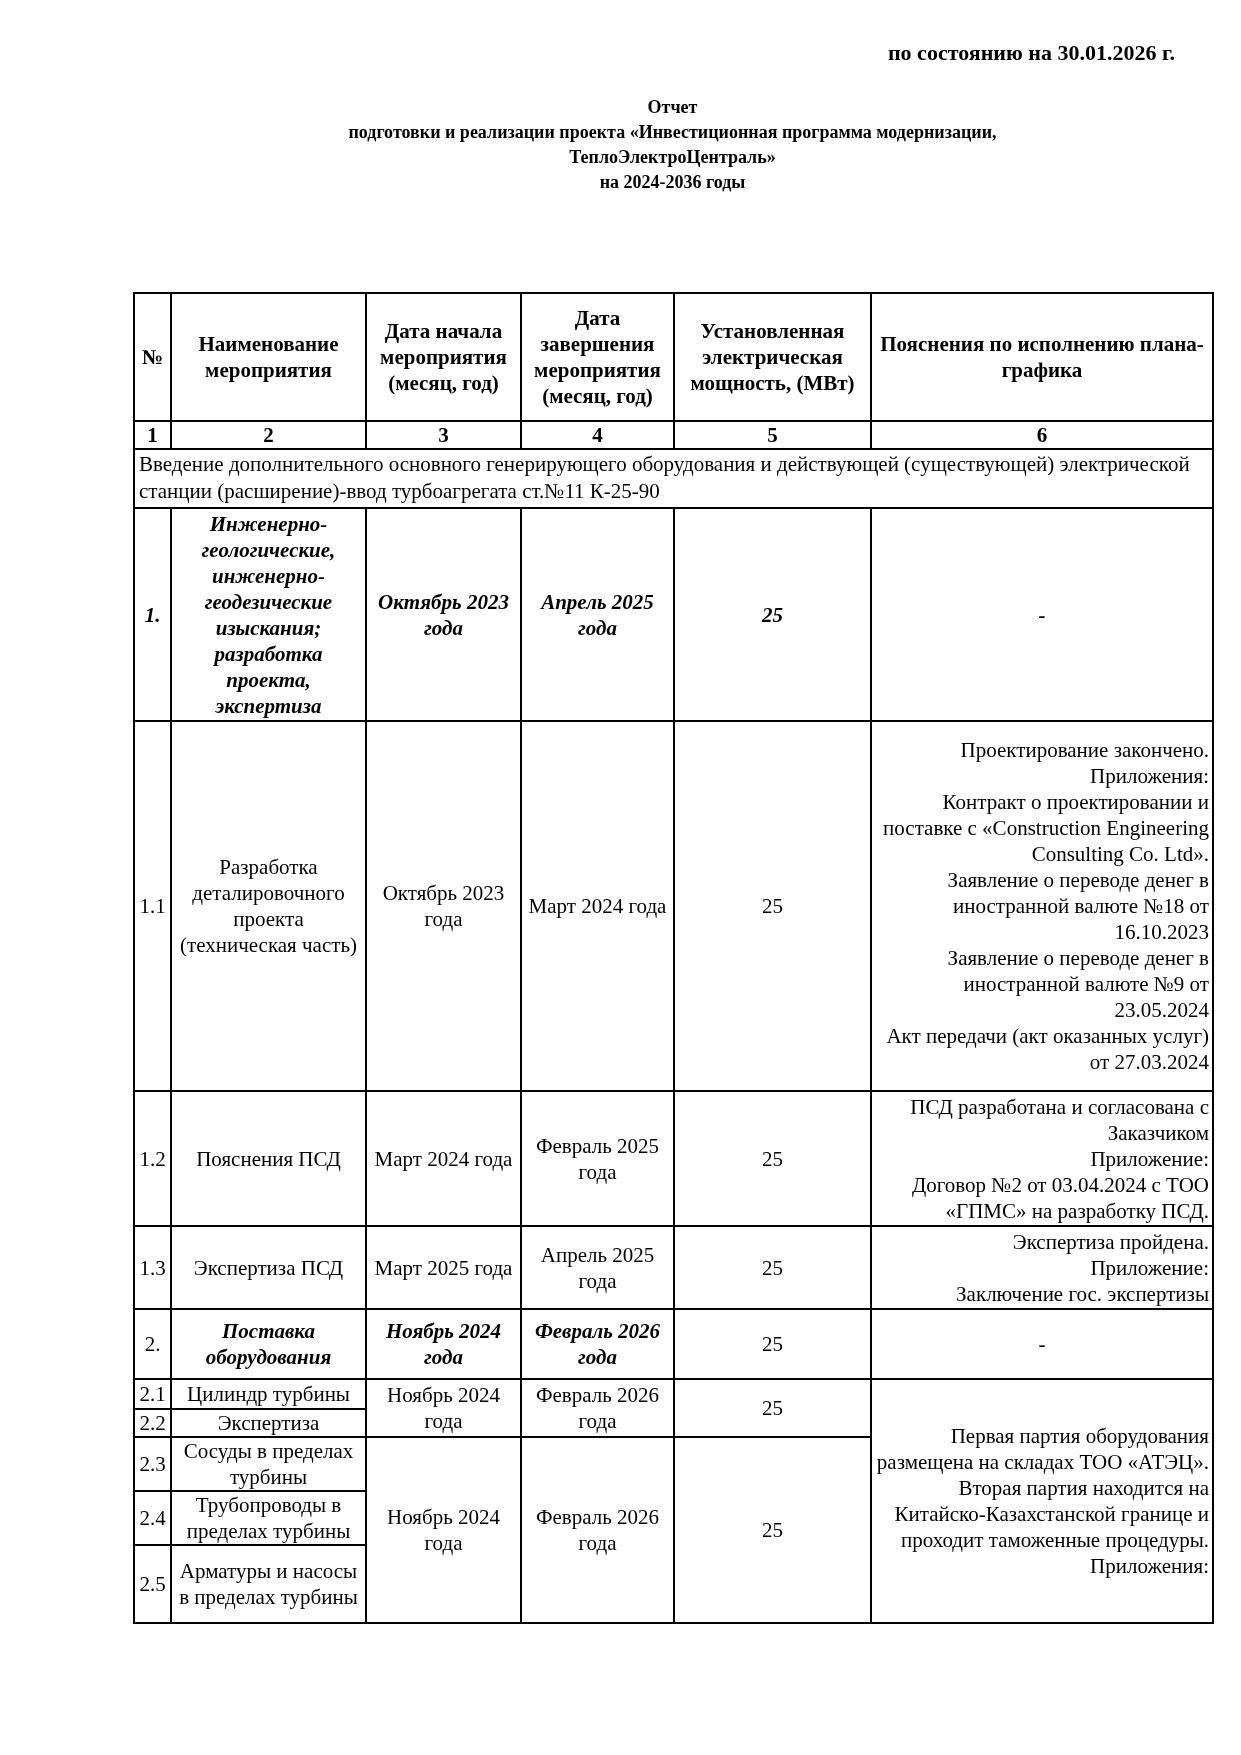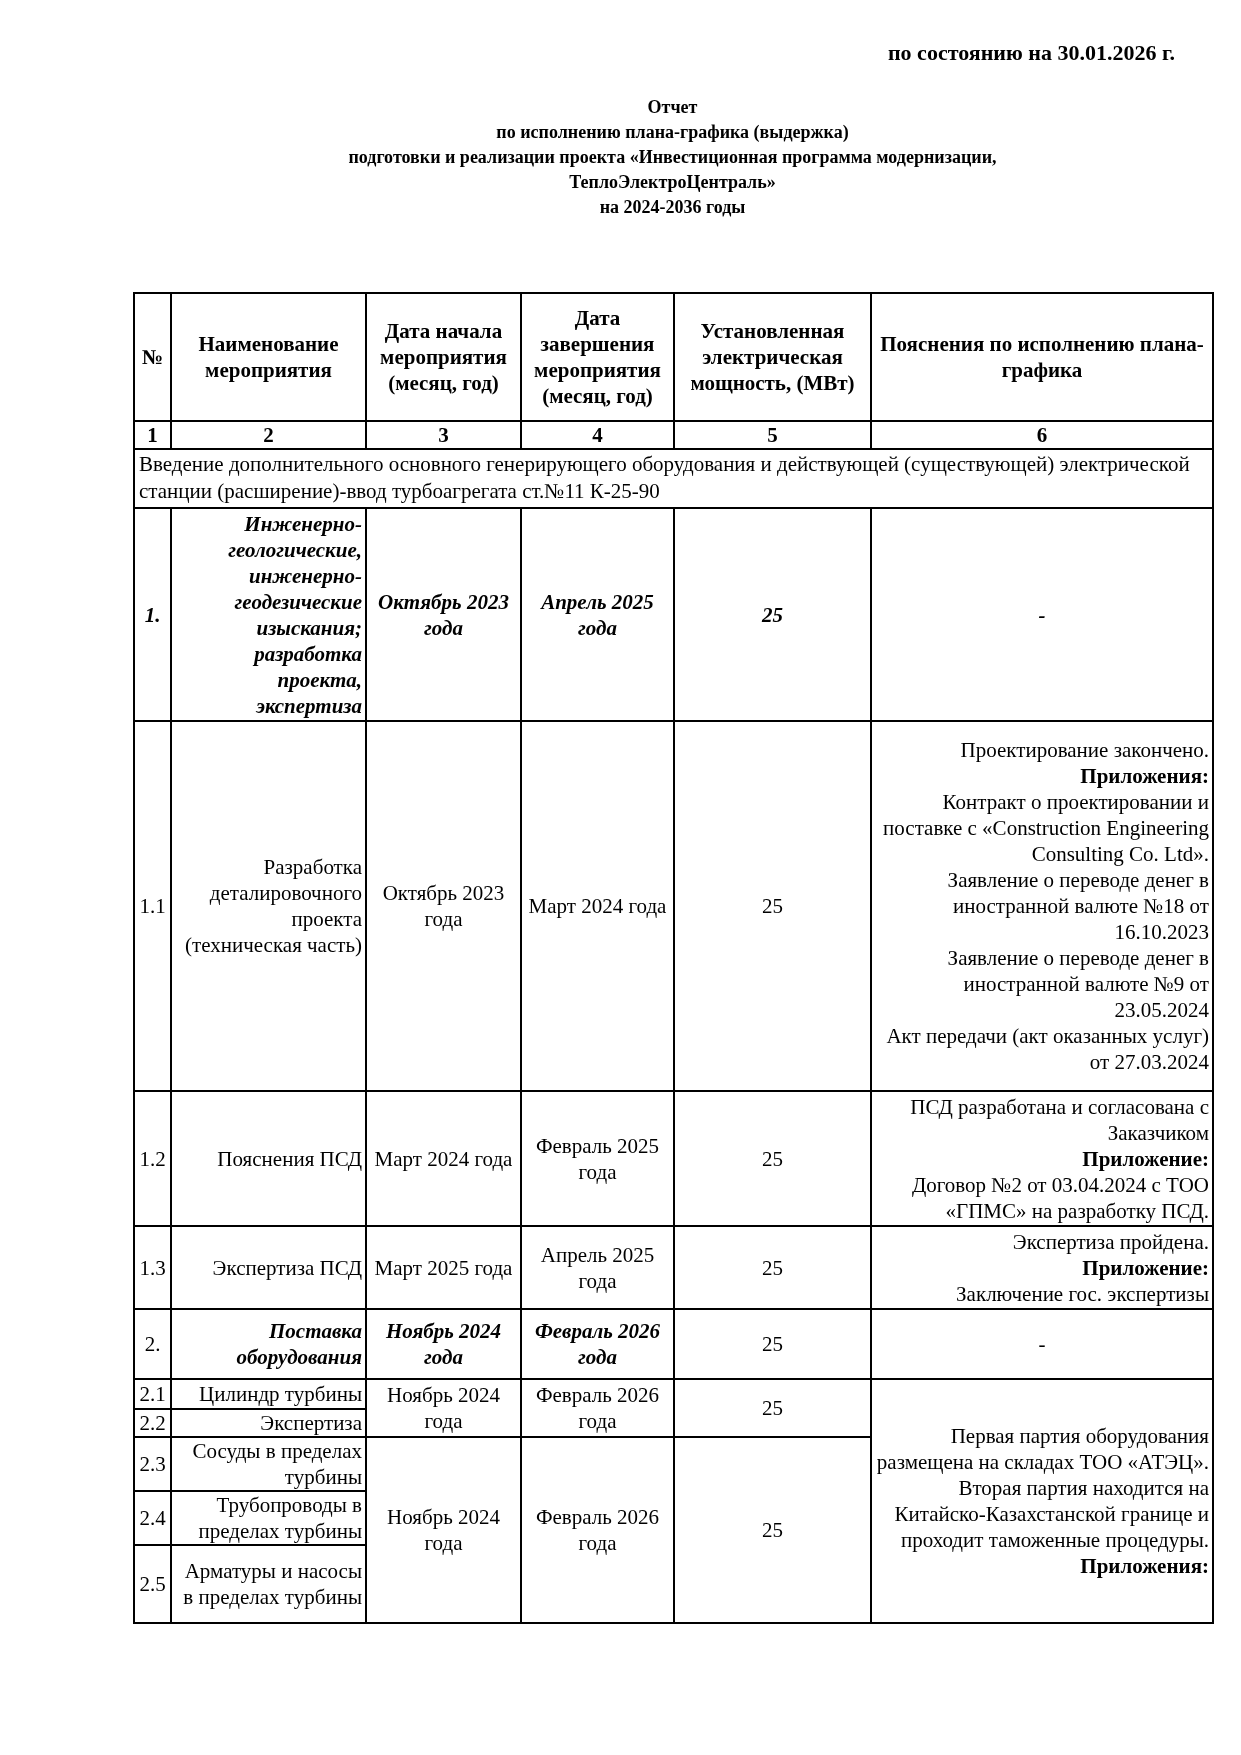--- a/index.html
+++ b/index.html
@@ -6,42 +6,41 @@
   body{width:1241px;height:1755px;font-family:"Liberation Serif", serif;color:#000;}
   .page{position:relative;width:1241px;height:1755px;overflow:hidden;}
   .status{margin:40px 66px 0 12px;text-align:right;font-weight:bold;font-size:22px;line-height:25px;}
   .title{margin:30px 0 0 133px;width:1079px;text-align:center;font-weight:bold;font-size:18px;line-height:25px;}
   table.plan{position:absolute;left:133px;top:292px;width:1079px;border-collapse:collapse;table-layout:fixed;}
   table.plan th, table.plan td{border:2px solid #000;font-size:21px;line-height:26px;padding:0 3px;vertical-align:middle;overflow:hidden;word-wrap:break-word;}
   th{font-weight:bold;text-align:center;line-height:29px;}
   tr.nums td{font-weight:bold;text-align:center;}
   tr.section td{text-align:left;vertical-align:top;line-height:27px;padding:1px 4px;}
   td.num{text-align:center;padding:0 1px;}
-  td.name{text-align:right;padding:0 4px;}
+  td.name{text-align:center;padding:0 4px;}
   td.date, td.pow{text-align:center;}
   td.note{text-align:right;vertical-align:top;padding:1px 5px;line-height:27px;}
   td.note-center{text-align:center;vertical-align:middle;}
   .bi{font-weight:bold;font-style:italic;}
-  .b{font-weight:bold;}
+  .b{font-weight:normal;}
   tr.h-hdr{height:128px;} tr.h-nums{height:28px;} tr.h-sec{height:59px;}
   tr.h-r1{height:213px;} tr.h-r11{height:370px;} tr.h-r12{height:135px;}
   tr.h-r13{height:83px;} tr.h-r2{height:70px;} tr.h-r21{height:30px;}
   tr.h-r22{height:28px;} tr.h-r23{height:51px;} tr.h-r24{height:50px;}
   tr.h-r25{height:78px;}
 </style>
 </head>
 <body>
 
 <div class="page">
 
   <div class="status">по состоянию на 30.01.2026 г.</div>
 
   <div class="title">
     <div>Отчет</div>
-    <div>по исполнению плана-графика (выдержка)</div>
     <div>подготовки и реализации проекта «Инвестиционная программа модернизации,</div>
     <div>ТеплоЭлектроЦентраль»</div>
     <div>на 2024-2036 годы</div>
   </div>
 
   <table class="plan">
     <colgroup>
       <col style="width:37px">
         <col style="width:195px">
         <col style="width:155px">

